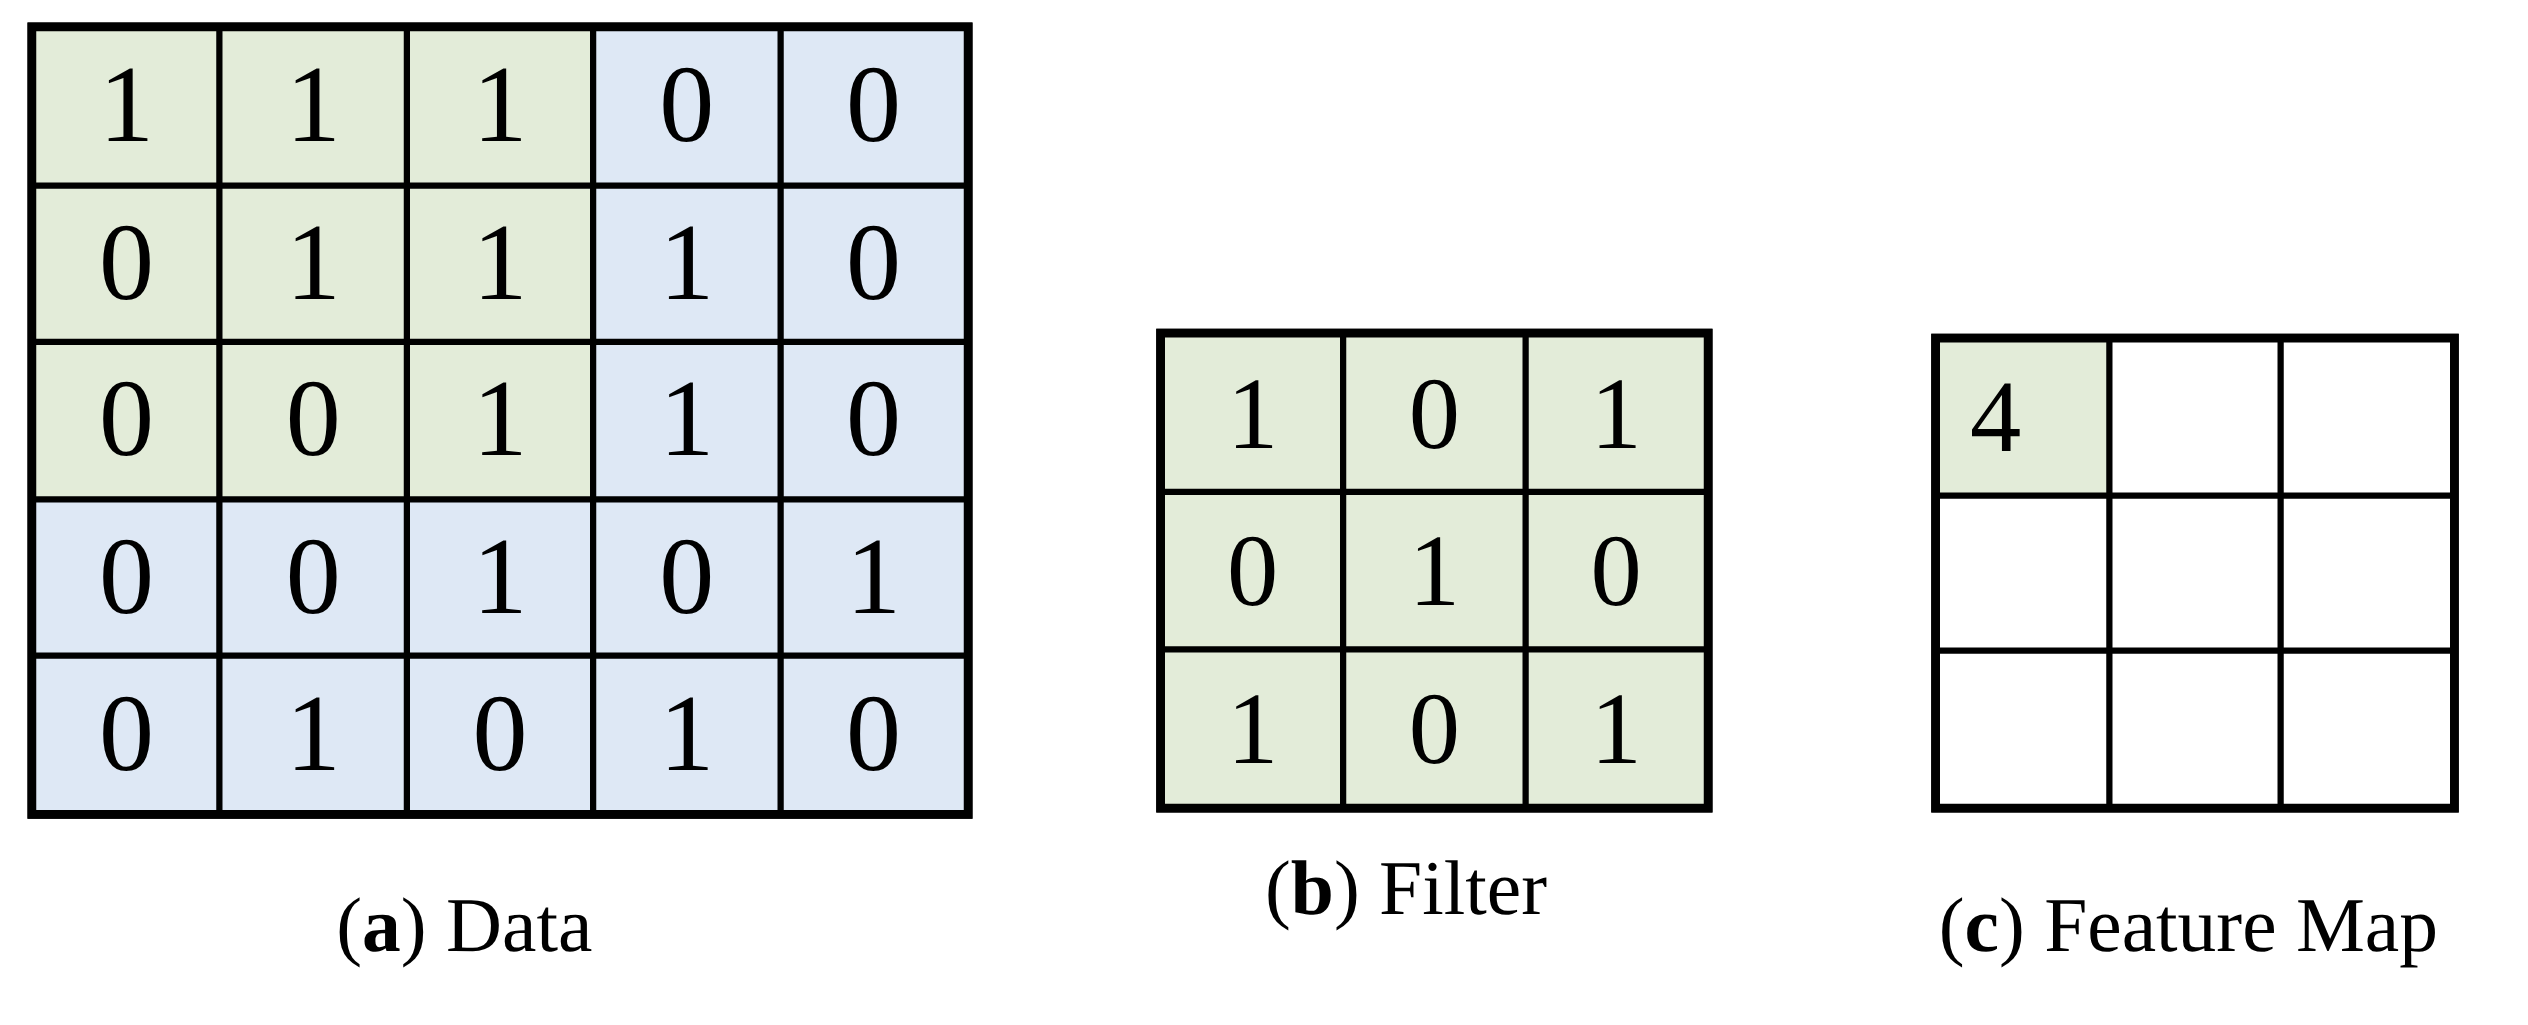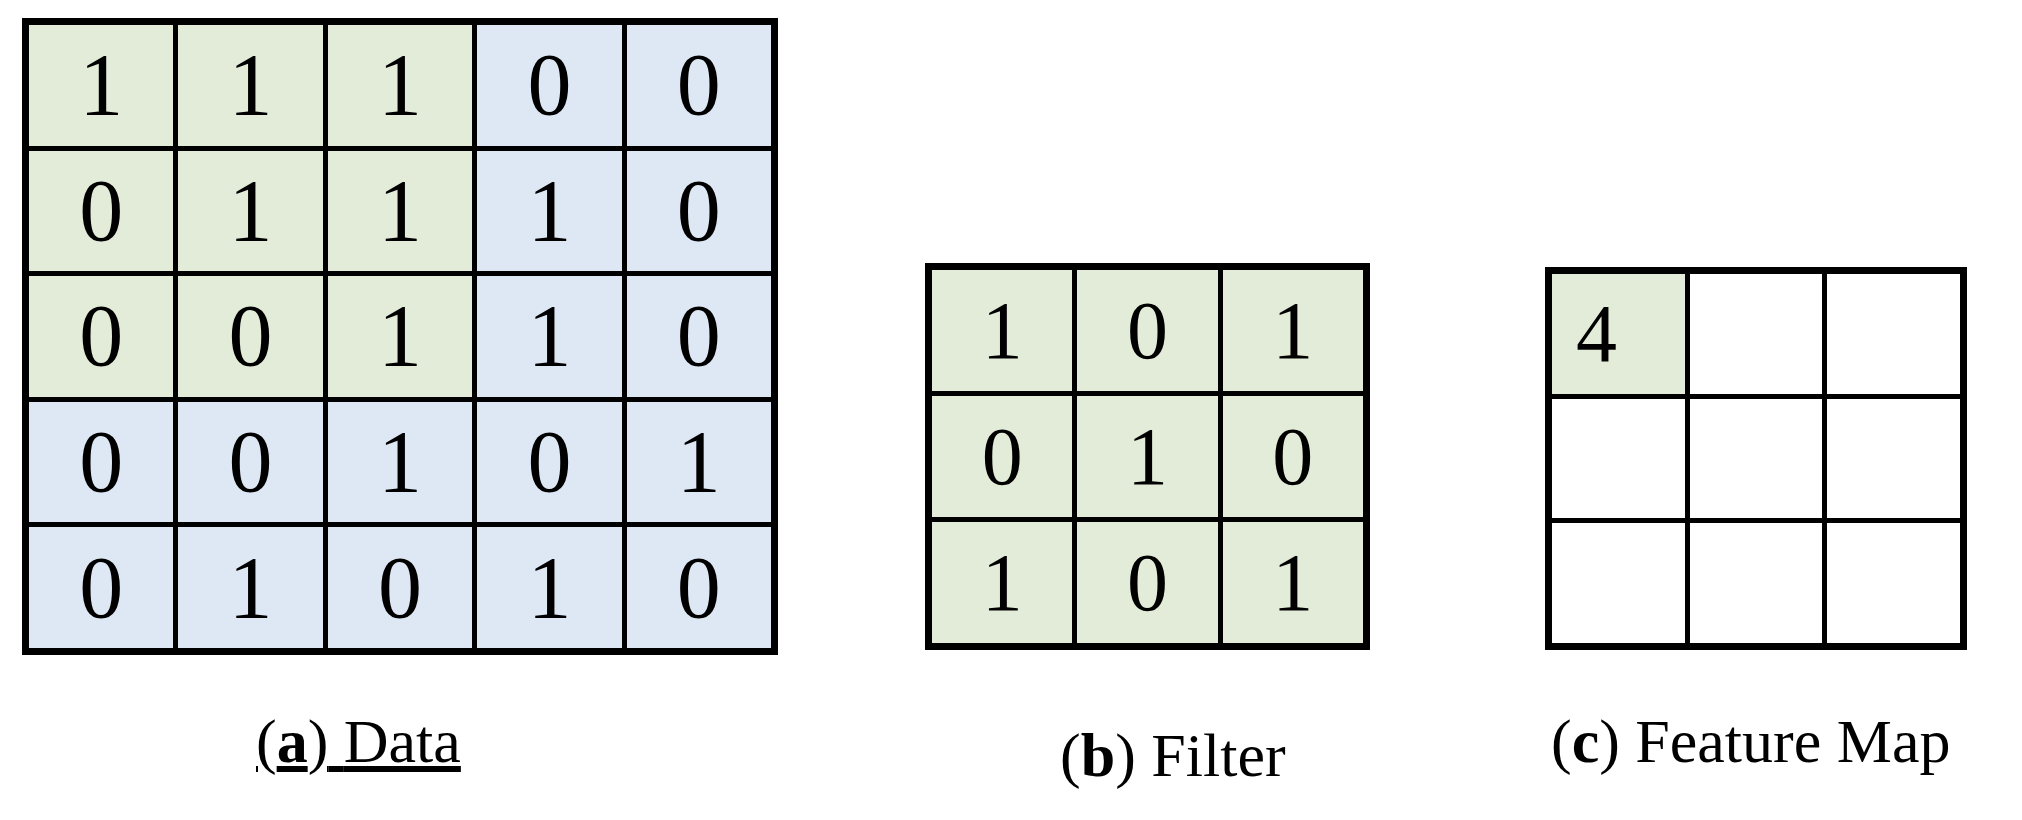--- a/index.html
+++ b/index.html
@@ -102,22 +102,22 @@
   .caption .marker {
     font-weight: bold;
   }
   .caption .marker .paren {
     font-weight: normal;
   }
   .caption .label {
     font-weight: normal;
   }
 
-  #caption-a { left: 256px;  top: 710px; text-decoration: underline; }
-  #caption-b { left: 1012px; top: 724px; margin-left: 48px; }
+  #caption-a { left: 269px;  top: 710px; }
+  #caption-b { left: 1012px; top: 680px; }
   #caption-c { left: 1551px; top: 710px; }
 </style>
 </head>
 <body>
 
 <div id="figure">
 
   <div class="panel" id="panel-data">
     <div class="grid" id="data-grid">
         <div class="cell green value-cell">1</div>

